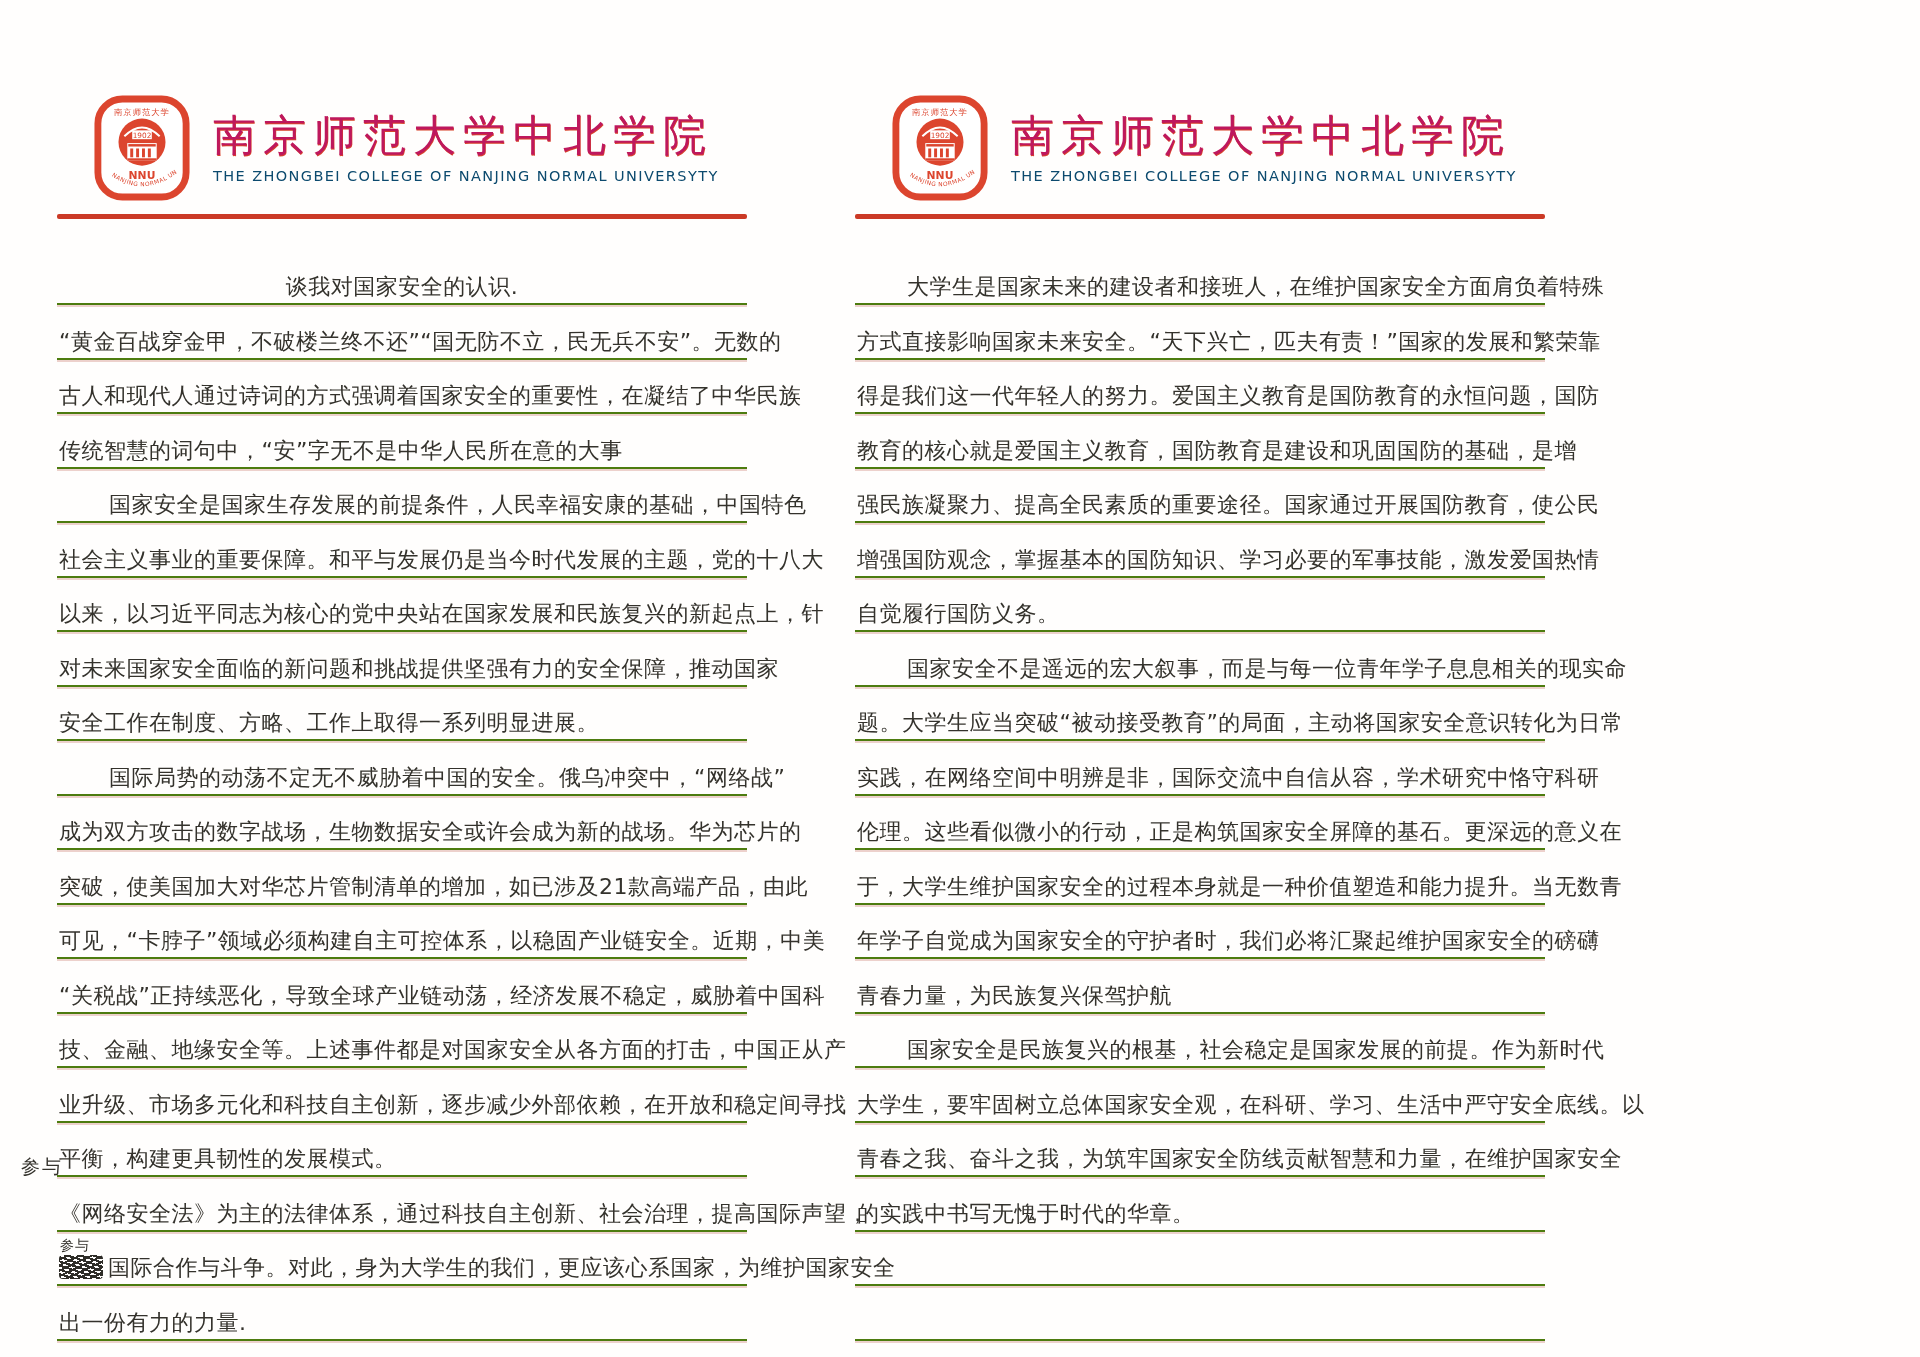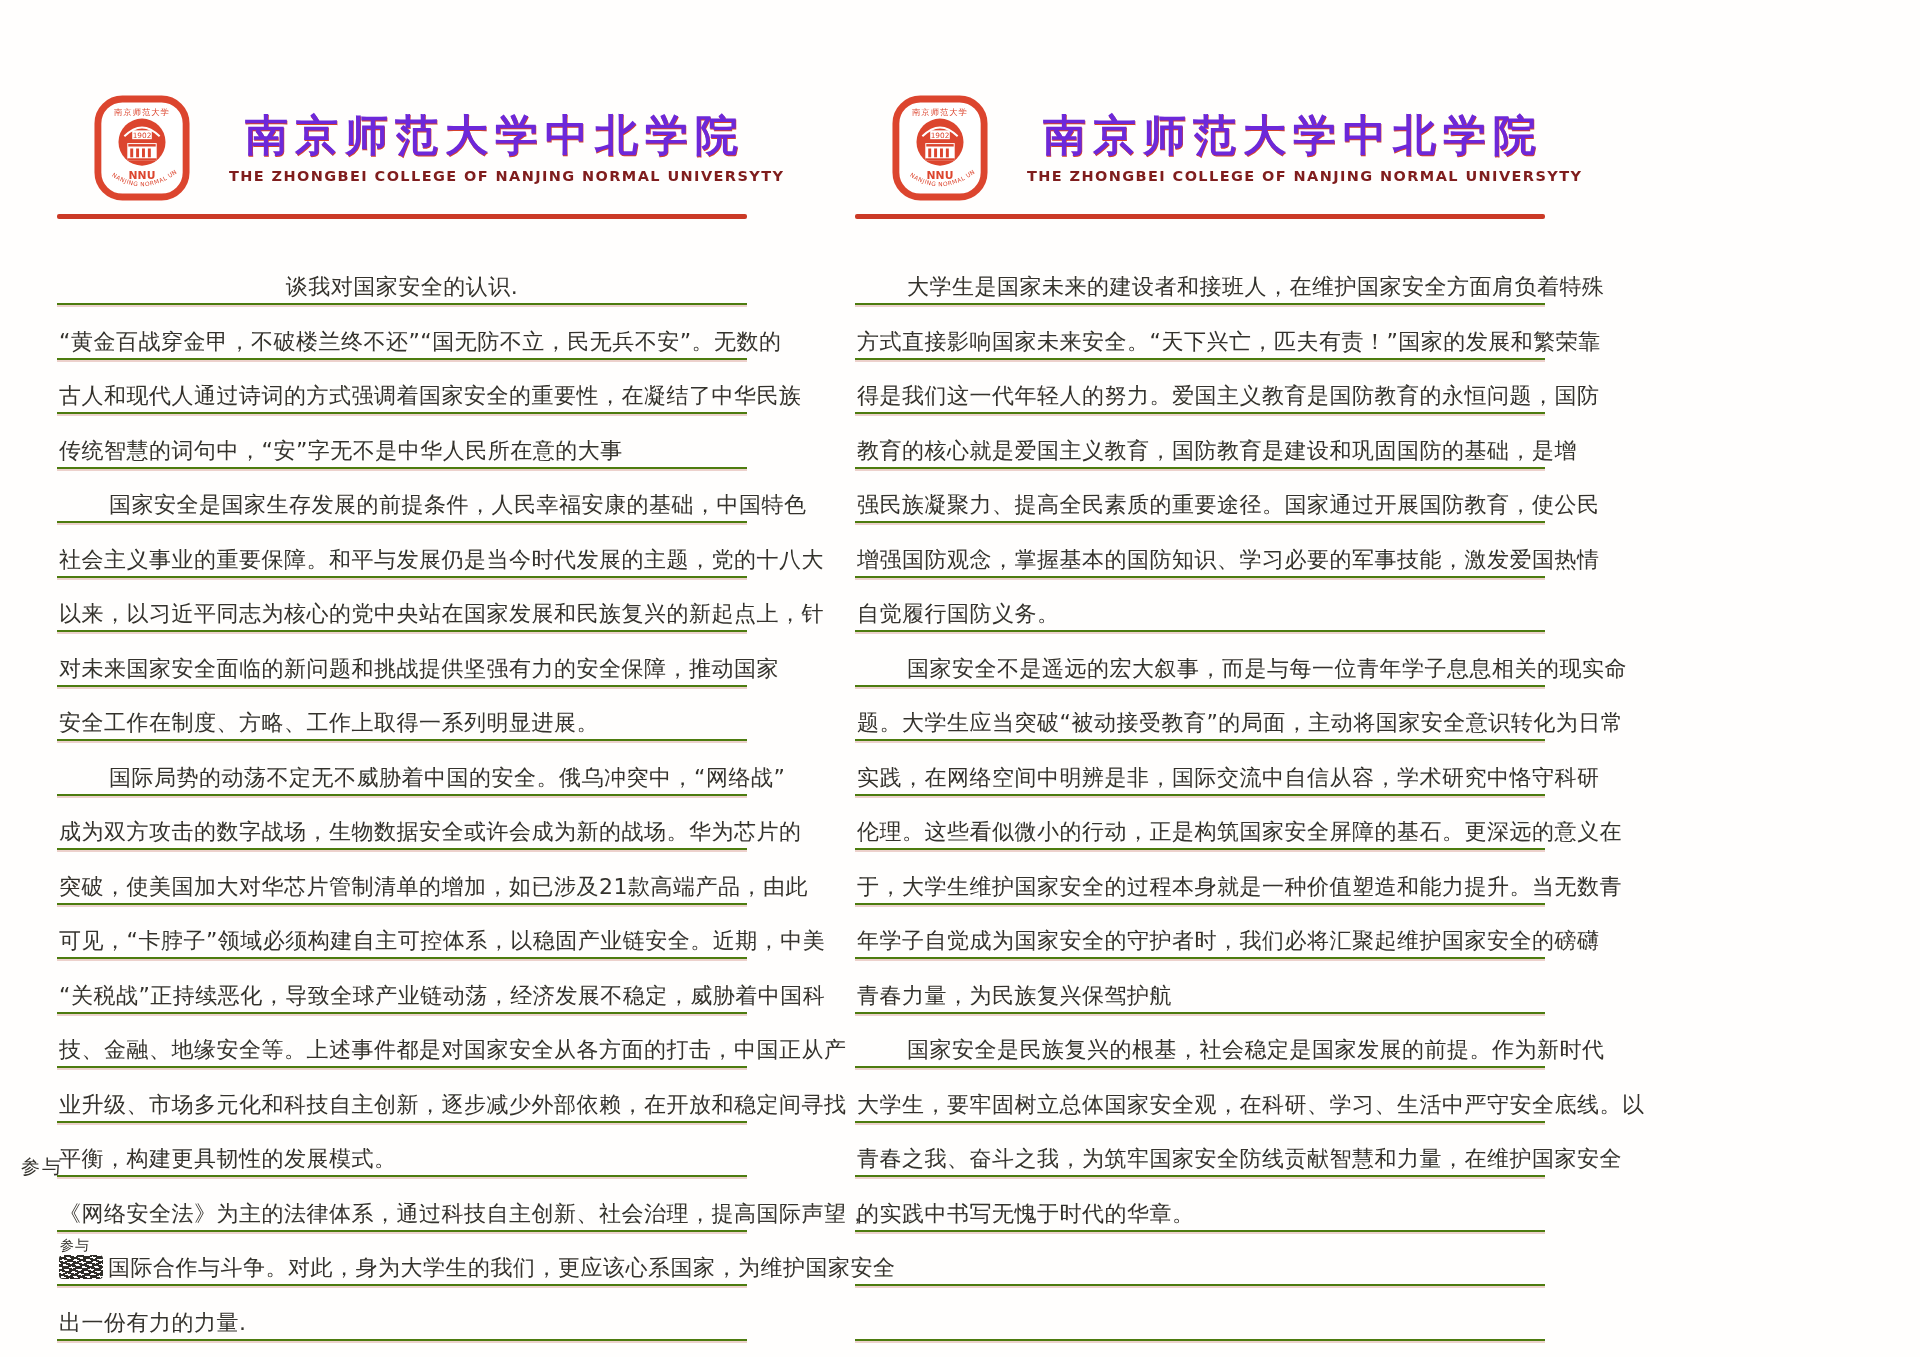--- a/index.html
+++ b/index.html
@@ -10,31 +10,30 @@
   }
   .canvas{
     position:relative;width:1920px;height:1357px;
     background:#fffefd;overflow:hidden;
   }
   .page{position:absolute;top:88px;width:690px;}
   .page.p1{left:57px;}
   .page.p2{left:855px;}
 
   
-  .letterhead{display:flex;align-items:center;gap:38px;height:120px;padding-left:36px;}
+  .letterhead{display:flex;align-items:center;gap:22px;height:120px;padding-left:36px;}
   .logo{flex:0 0 auto;}
   .titleblock{display:flex;flex-direction:column;}
   .cn-title{
-    font-size:43px;font-weight:700;color:#6d28d9;
+    font-size:43px;font-weight:400;color:#be185d;
     letter-spacing:7px;white-space:nowrap;line-height:1.1;
     text-shadow:0.5px 0.5px 0 #d8422b;
-    margin-left:16px;
   }
   .en-subtitle{
-    margin-top:9px;font-size:14.5px;font-weight:bold;color:#7f1d1d;
+    margin-top:9px;font-size:14.5px;font-weight:normal;color:#0c4a6e;
     letter-spacing:1.4px;white-space:nowrap;
   }
   .header-rule{height:5px;background:#cb3a26;border-radius:2px;margin-top:6px;}
 
   
   .lines{margin-top:0;}
   .line{
     position:relative;height:47.5px;
     border-bottom:2px solid #4d7c0f;
     box-shadow:0 2px 0 rgba(185,76,60,.25);

